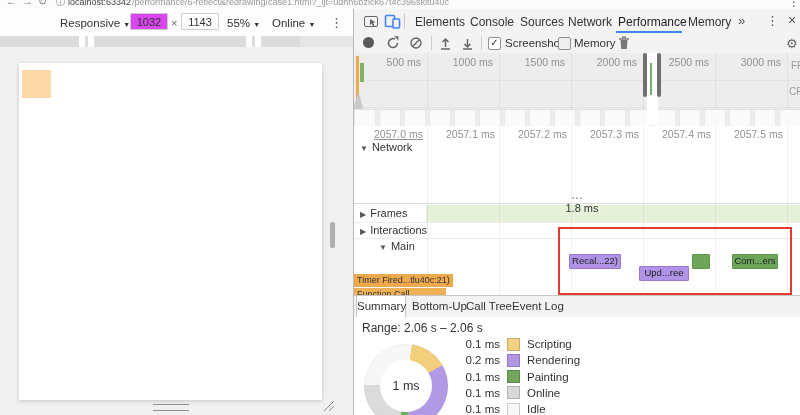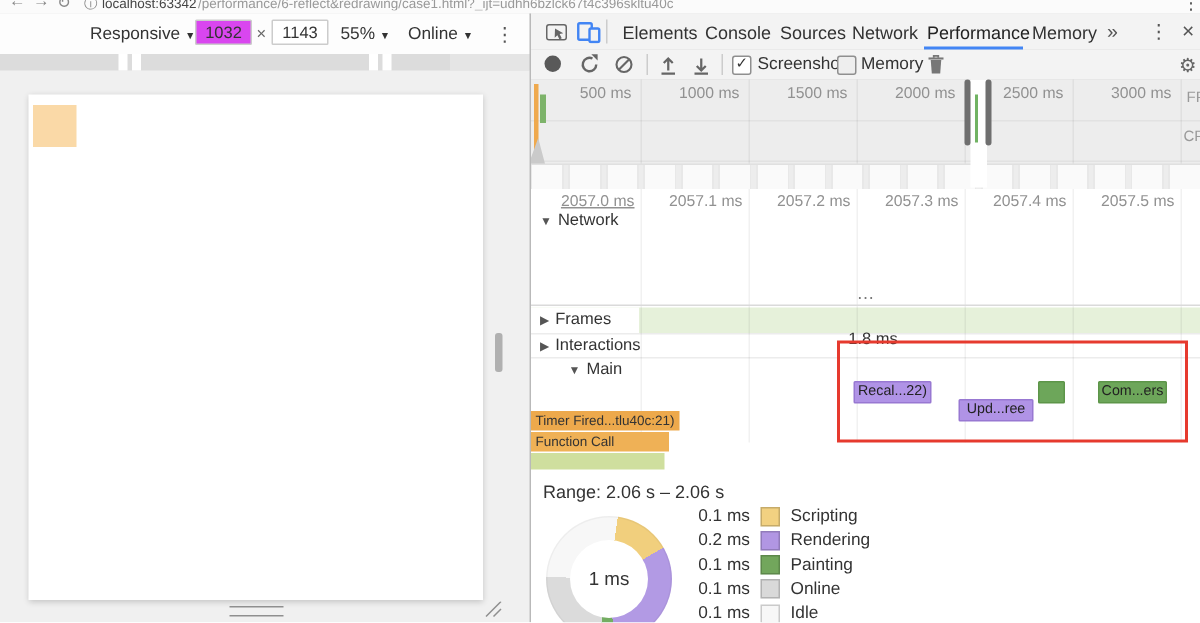--- a/index.html
+++ b/index.html
@@ -194,21 +194,21 @@
     <span class="tri">▼</span><span>Network</span>
   </div>
   <div class="txt" style="left:571px;top:188px;font-size:12px;color:#777;letter-spacing:2px;z-index:3;">…</div>
   <div class="abs" style="left:354px;top:203px;width:446px;height:1px;background:#dadada;z-index:3;"></div>
 
   <div class="abs" style="left:354px;top:205px;width:446px;height:17px;background:#e6f1da;z-index:1;"></div>
   <div class="abs" style="left:354px;top:205px;width:72px;height:17px;background:#fff;z-index:3;"></div>
   <div class="lane-label" style="left:360px;top:207px;">
     <span class="tri">▶</span><span>Frames</span>
   </div>
-  <div class="txt" style="left:552px;top:220px;width:60px;text-align:center;font-size:11px;color:#333;z-index:3;">1.8 ms</div>
+  <div class="txt" style="left:552px;top:202px;width:60px;text-align:center;font-size:11px;color:#333;z-index:3;">1.8 ms</div>
 
   <div class="abs" style="left:354px;top:222px;width:446px;height:16px;background:#fff;border-top:1px solid #ececec;z-index:1;"></div>
   <div class="lane-label" style="left:360px;top:224px;">
     <span class="tri">▶</span><span>Interactions</span>
   </div>
 
   <div class="abs" style="left:354px;top:238px;width:446px;height:16px;background:#fff;border-top:1px solid #ececec;z-index:1;"></div>
   <div class="lane-label" style="left:379px;top:240px;">
     <span class="tri">▼</span><span>Main</span>
   </div>
@@ -216,20 +216,27 @@
   <div class="bar" style="left:354px;top:254px;width:96px;background:#eda94c;padding-left:3px;">Timer Fired...tlu40c:21)</div>
   <div class="bar" style="left:354px;top:268px;width:89px;background:#efb156;padding-left:3px;">Function Call</div>
   <div class="bar" style="left:354px;top:282px;width:89px;height:11px;background:#cfdf9e;"></div>
   <div class="evt purple" style="left:569px;top:254px;width:50px;">Recal...22)</div>
   <div class="evt purple" style="left:639px;top:254px;width:48px;margin-top:12px;">Upd...ree</div>
   <div class="evt green" style="left:692px;top:254px;width:16px;"></div>
   <div class="evt green" style="left:732px;top:254px;width:44px;">Com...ers</div>
 
   <div class="abs" style="left:558px;top:227px;width:230px;height:64px;border:2px solid #e63a2e;z-index:6;"></div>
 
+  <div class="abs" style="left:354px;top:295px;width:446px;height:21px;background:#f3f3f3;border-top:1px solid #c6c6c6;border-bottom:1px solid #c6c6c6;z-index:7;">
+    <div class="abs" style="left:2px;top:0;width:48px;height:21px;background:#fff;border-left:1px solid #c6c6c6;border-right:1px solid #c6c6c6;
+                text-align:center;font-size:11.5px;line-height:21px;color:#333;">Summary</div>
+    <span class="txt" style="left:58px;top:4px;font-size:11.5px;color:#333;">Bottom-Up</span>
+    <span class="txt" style="left:112px;top:4px;font-size:11.5px;color:#333;">Call Tree</span>
+    <span class="txt" style="left:158px;top:4px;font-size:11.5px;color:#333;">Event Log</span>
+  </div>
 
   <div class="abs" style="left:354px;top:317px;width:446px;height:98px;background:#fff;z-index:7;">
     <span class="txt" style="left:8px;top:4px;font-size:12px;color:#333;">Range: 2.06 s – 2.06 s</span>
     <div class="donut" style="left:10px;top:27px;">
       <div class="donut-hole">1 ms</div>
     </div>
     <div class="abs" style="left:106px;top:21px;">
       <div class="lrow">
         <span class="lval">0.1 ms</span>
         <span class="lswatch" style="background: rgb(242, 209, 129);"></span>

